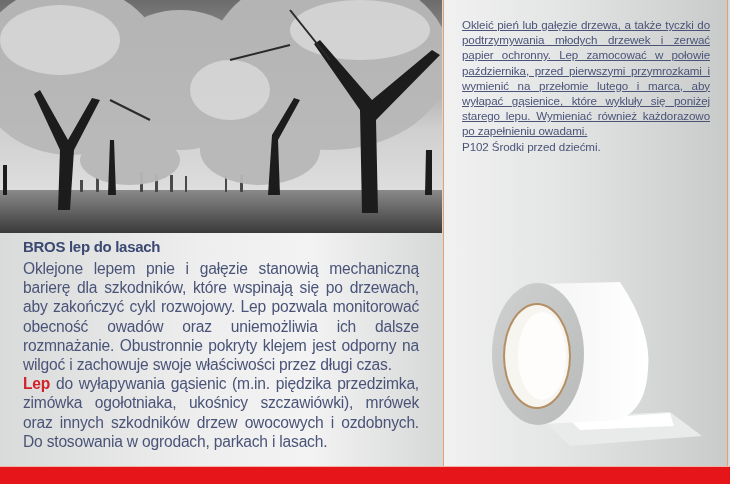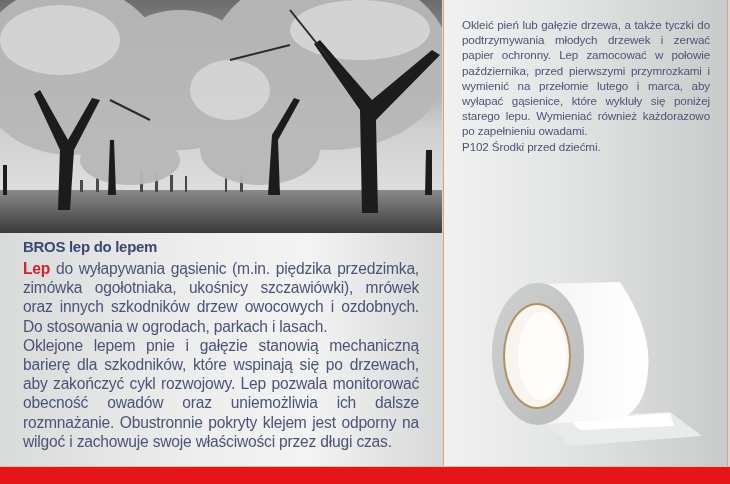--- a/index.html
+++ b/index.html
@@ -11,21 +11,21 @@
   .red-bar { position:absolute; left:0; top:466px; width:730px; height:18px; background:#e5151a; border-top:1px solid #f0b7a8; }
   .right-edge { position:absolute; left:728px; top:0; width:2px; height:466px; background:#d8dad9; }
 
   .title { position:absolute; left:23px; top:238px; font-size:15px; font-weight:bold; color:#3a4872; letter-spacing:-0.3px; }
   .desc { position:absolute; left:23px; top:259px; width:396px; font-size:15.6px; line-height:19.2px; color:#4a5478; text-align:justify; text-align-last:left; letter-spacing:-0.2px; }
   .desc p { margin:0; }
   .red { color:#d4202a; font-weight:bold; }
 
   .usage { position:absolute; left:462px; top:17px; width:248px; font-size:11.6px; line-height:15.2px; color:#4a5478; letter-spacing:-0.1px; }
   .usage .h { color:#c8232c; font-weight:bold; font-size:11.6px; }
-  .usage .body { text-align:justify; text-align-last:left; }
+  .usage .body { text-align:justify; text-align-last:left;text-decoration:underline; }
   .usage p { margin:0; }
   .gap { height:15px; }
 
   .tape { position:absolute; left:470px; top:240px; width:260px; height:220px; }
 </style>
 </head>
 <body>
 
 <div class="left-panel">
   <div class="photo">
@@ -77,24 +77,24 @@
         <rect x="3" y="165" width="4" height="30"></rect>
       </g>
       <g stroke="#2a2a2a" stroke-width="2" fill="none">
         <path d="M290 10 L330 60"></path>
           <path d="M230 60 L290 45"></path>
           <path d="M150 120 L110 100"></path>
       </g>
     </svg>
   </div>
 
-  <div class="title">BROS lep do lepem</div>
+  <div class="title">BROS lep do lasach</div>
   <div class="desc">
+    <p>Oklejone lepem pnie i gałęzie stanowią mechaniczną barierę dla szkodników, które wspinają się po drzewach, aby zakończyć cykl rozwojowy. Lep pozwala monitorować obecność owadów oraz uniemożliwia ich dalsze rozmnażanie. Obustronnie pokryty klejem jest odporny na wilgoć i zachowuje swoje właściwości przez długi czas.</p>
     <p><span class="red">Lep</span><span> do wyłapywania gąsienic (m.in. piędzika przedzimka, zimówka ogołotniaka, ukośnicy szczawiówki), mrówek oraz innych szkodników drzew owocowych i ozdobnych. Do stosowania w ogrodach, parkach i lasach.</span></p>
-    <p>Oklejone lepem pnie i gałęzie stanowią mechaniczną barierę dla szkodników, które wspinają się po drzewach, aby zakończyć cykl rozwojowy. Lep pozwala monitorować obecność owadów oraz uniemożliwia ich dalsze rozmnażanie. Obustronnie pokryty klejem jest odporny na wilgoć i zachowuje swoje właściwości przez długi czas.</p>
   </div>
 </div>
 
 <div class="vline" style="left:443px"></div>
 
 <div class="right-panel">
 </div>
 
 <div class="usage">
   <p class="body">Okleić pień lub gałęzie drzewa, a także tyczki do podtrzymywania młodych drzewek i zerwać papier ochronny. Lep zamocować w połowie października, przed pierwszymi przymrozkami i wymienić na przełomie lutego i marca, aby wyłapać gąsienice, które wykluły się poniżej starego lepu. Wymieniać również każdorazowo po zapełnieniu owadami.</p>

